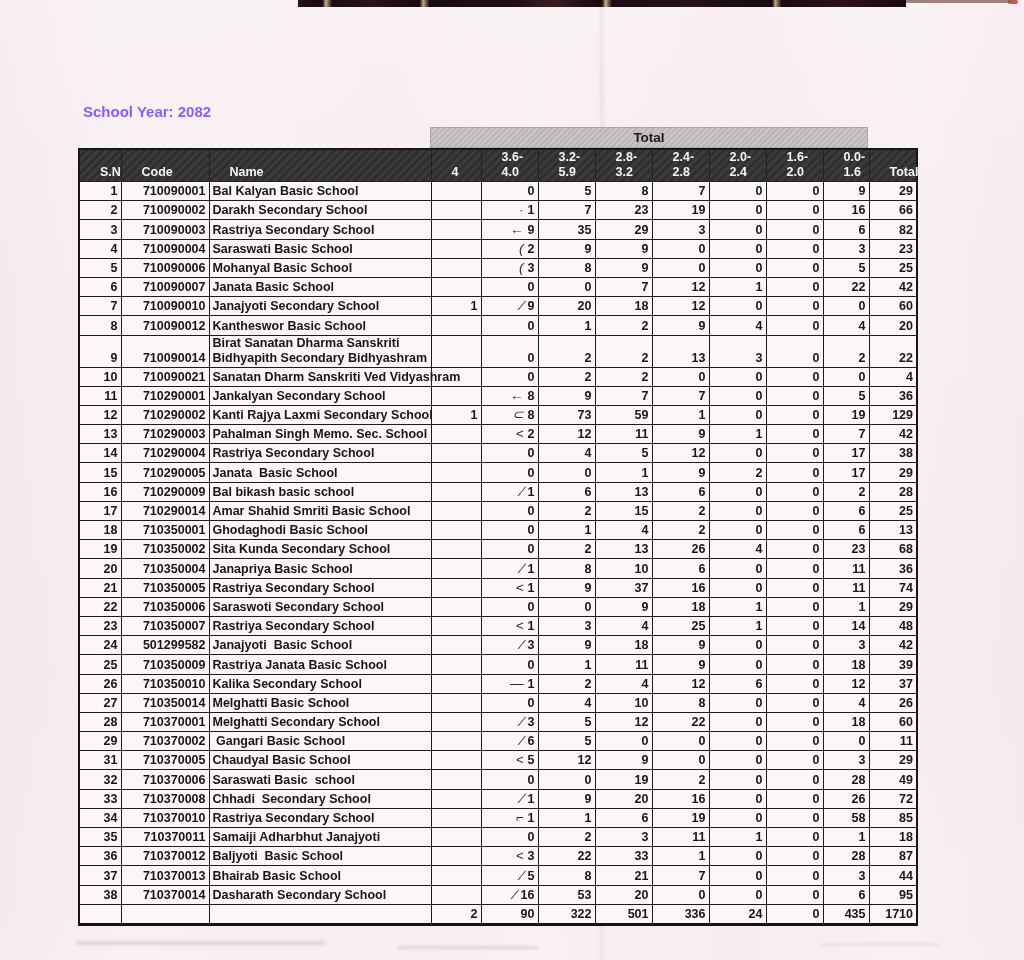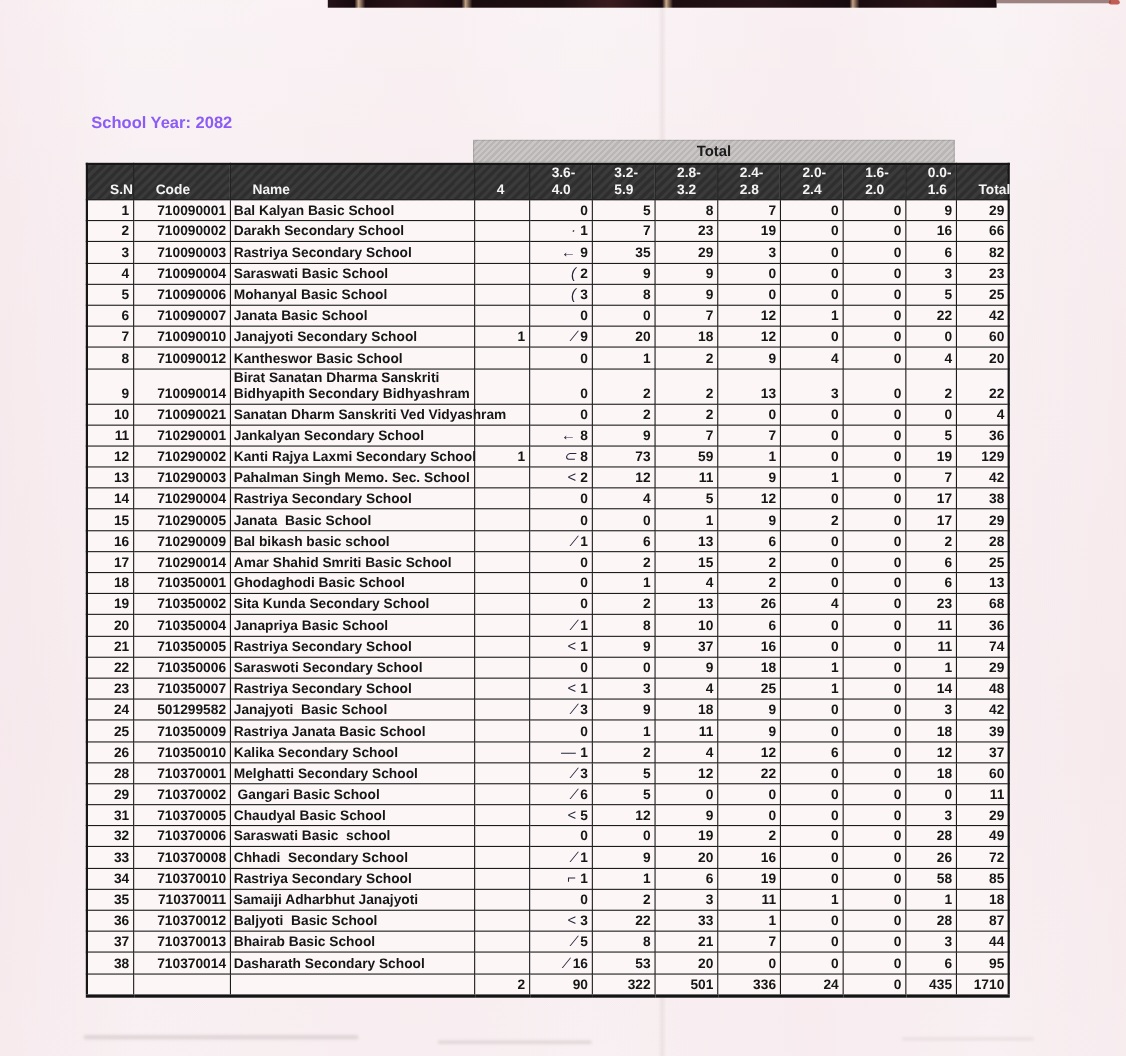--- a/index.html
+++ b/index.html
@@ -496,20 +496,34 @@
         <td class="val-cell"><span class="pen-mark">—</span>1</td>
         <td class="val-cell">2</td>
         <td class="val-cell">4</td>
         <td class="val-cell">12</td>
         <td class="val-cell">6</td>
         <td class="val-cell">0</td>
         <td class="val-cell">12</td>
         <td class="val-cell">37</td>
       </tr>
       <tr>
+        <td class="sn-cell">27</td>
+        <td class="code-cell">710350014</td>
+        <td class="name-cell">Melghatti Basic School</td>
+        <td class="val-cell"></td>
+        <td class="val-cell">0</td>
+        <td class="val-cell">4</td>
+        <td class="val-cell">10</td>
+        <td class="val-cell">8</td>
+        <td class="val-cell">0</td>
+        <td class="val-cell">0</td>
+        <td class="val-cell">4</td>
+        <td class="val-cell">26</td>
+      </tr>
+      <tr>
         <td class="sn-cell">28</td>
         <td class="code-cell">710370001</td>
         <td class="name-cell">Melghatti Secondary School</td>
         <td class="val-cell"></td>
         <td class="val-cell"><span class="pen-mark">∕</span>3</td>
         <td class="val-cell">5</td>
         <td class="val-cell">12</td>
         <td class="val-cell">22</td>
         <td class="val-cell">0</td>
         <td class="val-cell">0</td>

